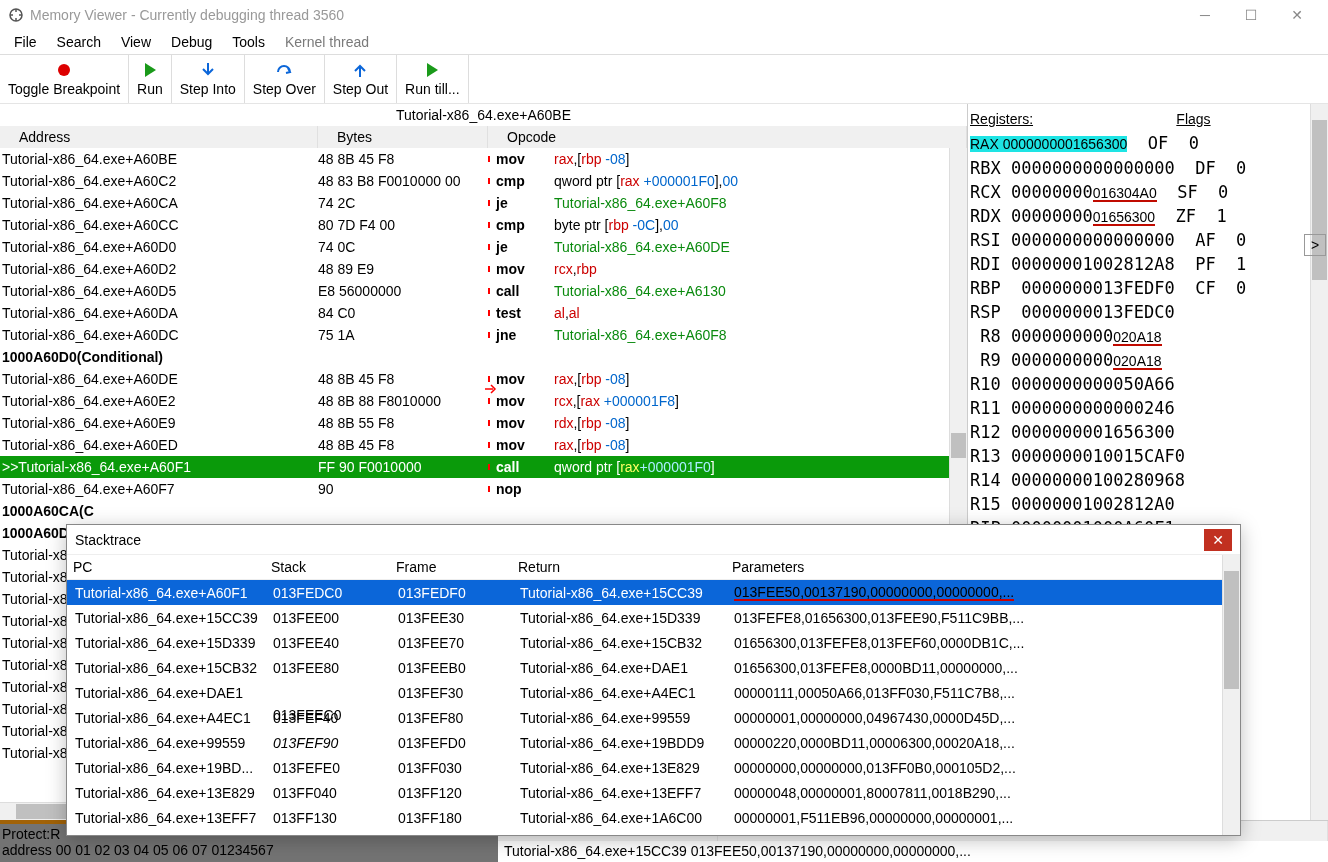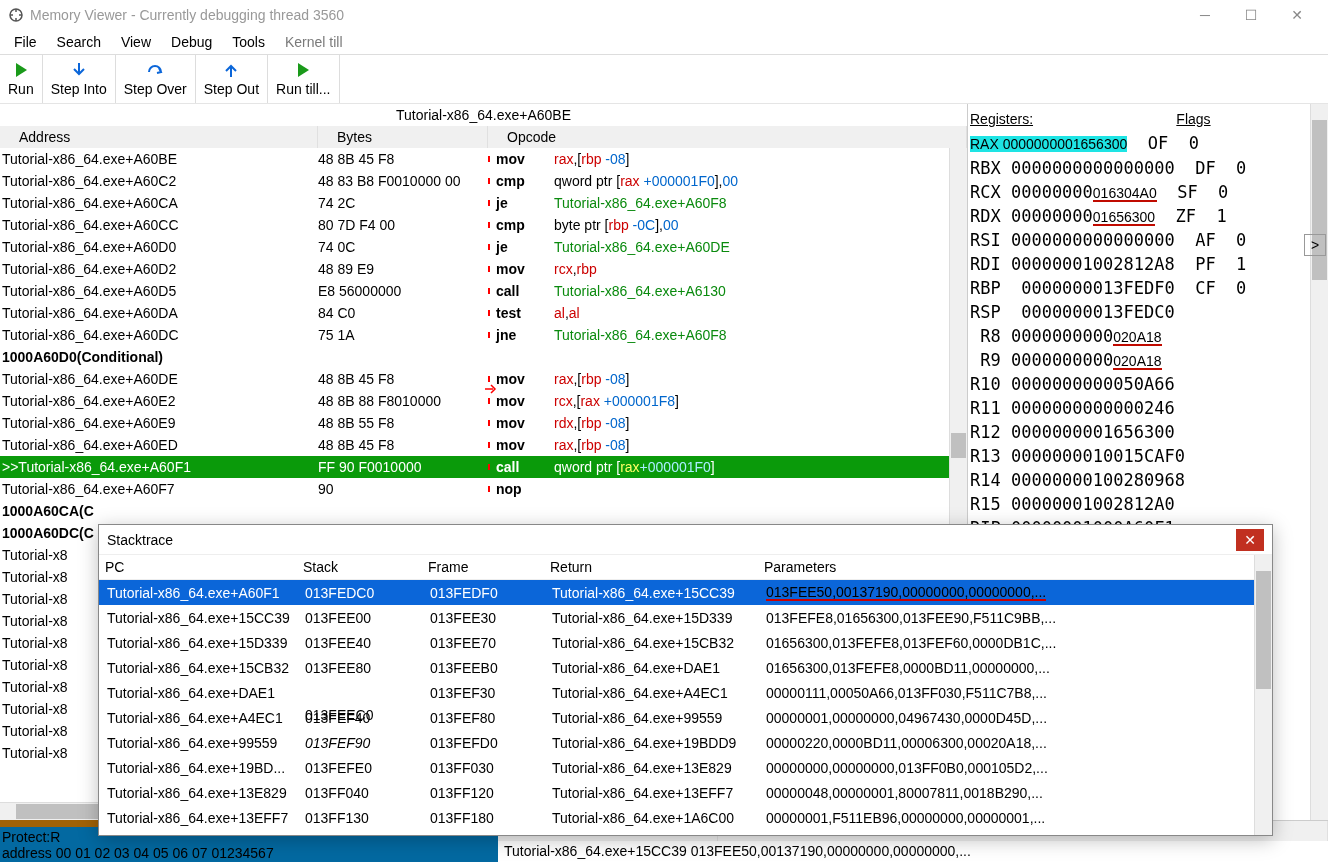--- a/index.html
+++ b/index.html
@@ -33,27 +33,27 @@
 .row.hl{background:#0a9a0a;color:#fff}
 .row.hl *{color:#fff!important}
 .row.hl .reg{color:#ff6!important}
 .row.hl .imm{color:#aef!important}
 .reg{color:#c00}
 .imm{color:#06c}
 .sym{color:#0a8a0e}
 .bold{font-weight:bold}
 .vscroll{width:18px;background:#f0f0f0;border-left:1px solid #ddd;position:relative}
 .vscroll .thumb{position:absolute;left:1px;right:1px;top:285px;height:25px;background:#c0c0c0}
-.protect{border-top:7px solid #a16207;padding:2px;font-family:Consolas,monospace;font-size:13px;background:#0369a1}
+.protect{border-top:4px solid #a16207;padding:2px;font-family:Consolas,monospace;font-size:13px;background:#737373}
 .regs{flex:1;font-family:Consolas,monospace;font-size:17px;padding:2px;overflow:hidden;white-space:pre;line-height:24px}
 .regs .hdr{text-decoration:underline}
 .regs .rax{background:#1ee4e4}
 .regs .ul{border-bottom:2px solid #c00a00;display:inline-block;line-height:14px}
 .expand-btn{width:22px;height:22px;border:1px solid #999;display:flex;align-items:center;justify-content:center;position:absolute;top:130px;right:2px}
-.stackwin{position:absolute;left:98px;top:524px;width:1175px;height:312px;background:#fff;border:1px solid #888;box-shadow:0 4px 18px rgba(0,0,0,.25);display:flex;flex-direction:column}
+.stackwin{position:absolute;left:66px;top:524px;width:1175px;height:312px;background:#fff;border:1px solid #888;box-shadow:0 4px 18px rgba(0,0,0,.25);display:flex;flex-direction:column}
 .stackwin .sw-title{height:30px;display:flex;align-items:center;padding:0 8px;border-bottom:1px solid #eee}
 .stackwin .sw-title span{flex:1}
 .stackwin .sw-close{width:28px;height:22px;background:#c13020;color:#fff;display:flex;align-items:center;justify-content:center}
 .stackwin .sw-cols{display:flex;background:#fff;border-bottom:1px solid #eee}
 .stackwin .sw-cols div{padding:4px 6px;font-size:14px}
 .stackwin .sw-body{flex:1;overflow:hidden}
 .sw-row{display:flex;height:25px;align-items:center;padding:0 2px}
 .sw-row div{padding:0 6px;overflow:hidden;text-overflow:ellipsis;white-space:nowrap}
 .sw-row.sel{background:#0b66d9;color:#fff}
 .sw-row.sel div{color:#fff}
@@ -84,24 +84,30 @@
   <div class="win-btn">☐</div>
   <div class="win-btn">✕</div>
 </div>
 
 <div class="menubar" id="menubar">
     <span>File</span>
     <span>Search</span>
     <span>View</span>
     <span>Debug</span>
     <span>Tools</span>
-    <span class="kernel">Kernel till</span>
+    <span class="kernel">Kernel thread</span>
   </div>
 
 <div class="toolbar" id="toolbar">
+    <div class="tool-btn">
+      <svg viewBox="0 0 18 18">
+        <circle cx="9" cy="9" r="6" fill="#d00"></circle>
+      </svg>
+      <span>Toggle Breakpoint</span>
+    </div>
     <div class="tool-btn">
       <svg viewBox="0 0 18 18">
         <path d="M4 2l11 7-11 7z" fill="#1a9a1a"></path>
       </svg>
       <span>Run</span>
     </div>
     <div class="tool-btn">
       <svg viewBox="0 0 18 18">
         <path d="M9 2v10M4 8l5 5 5-5" fill="none" stroke="#0b66d9" stroke-width="2"></path>
       </svg>

